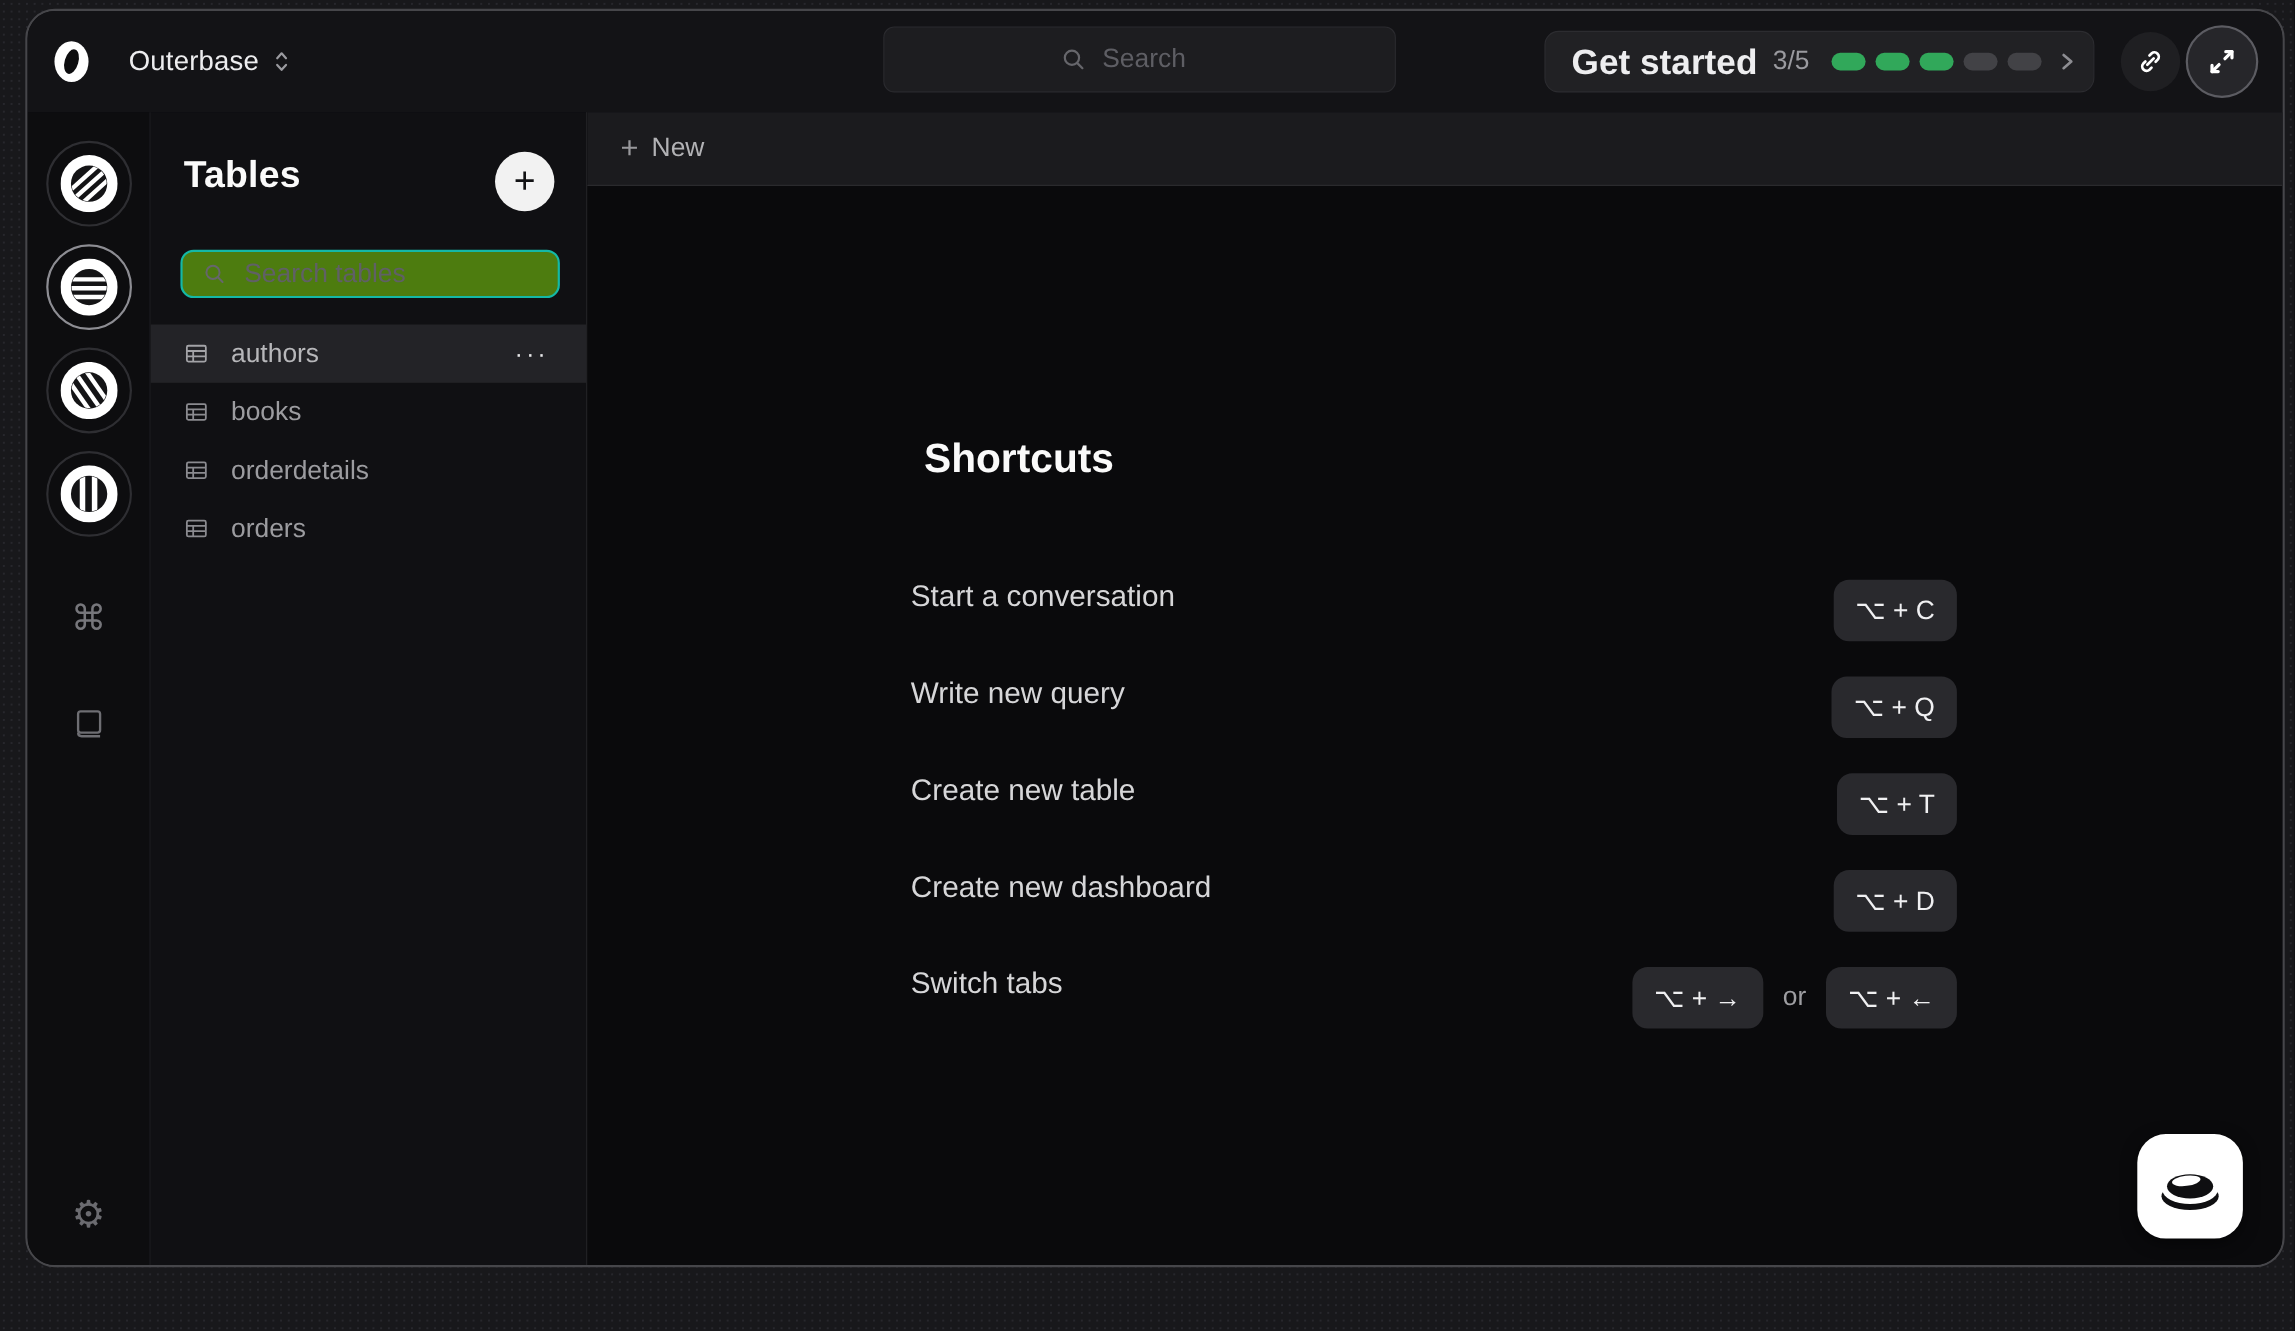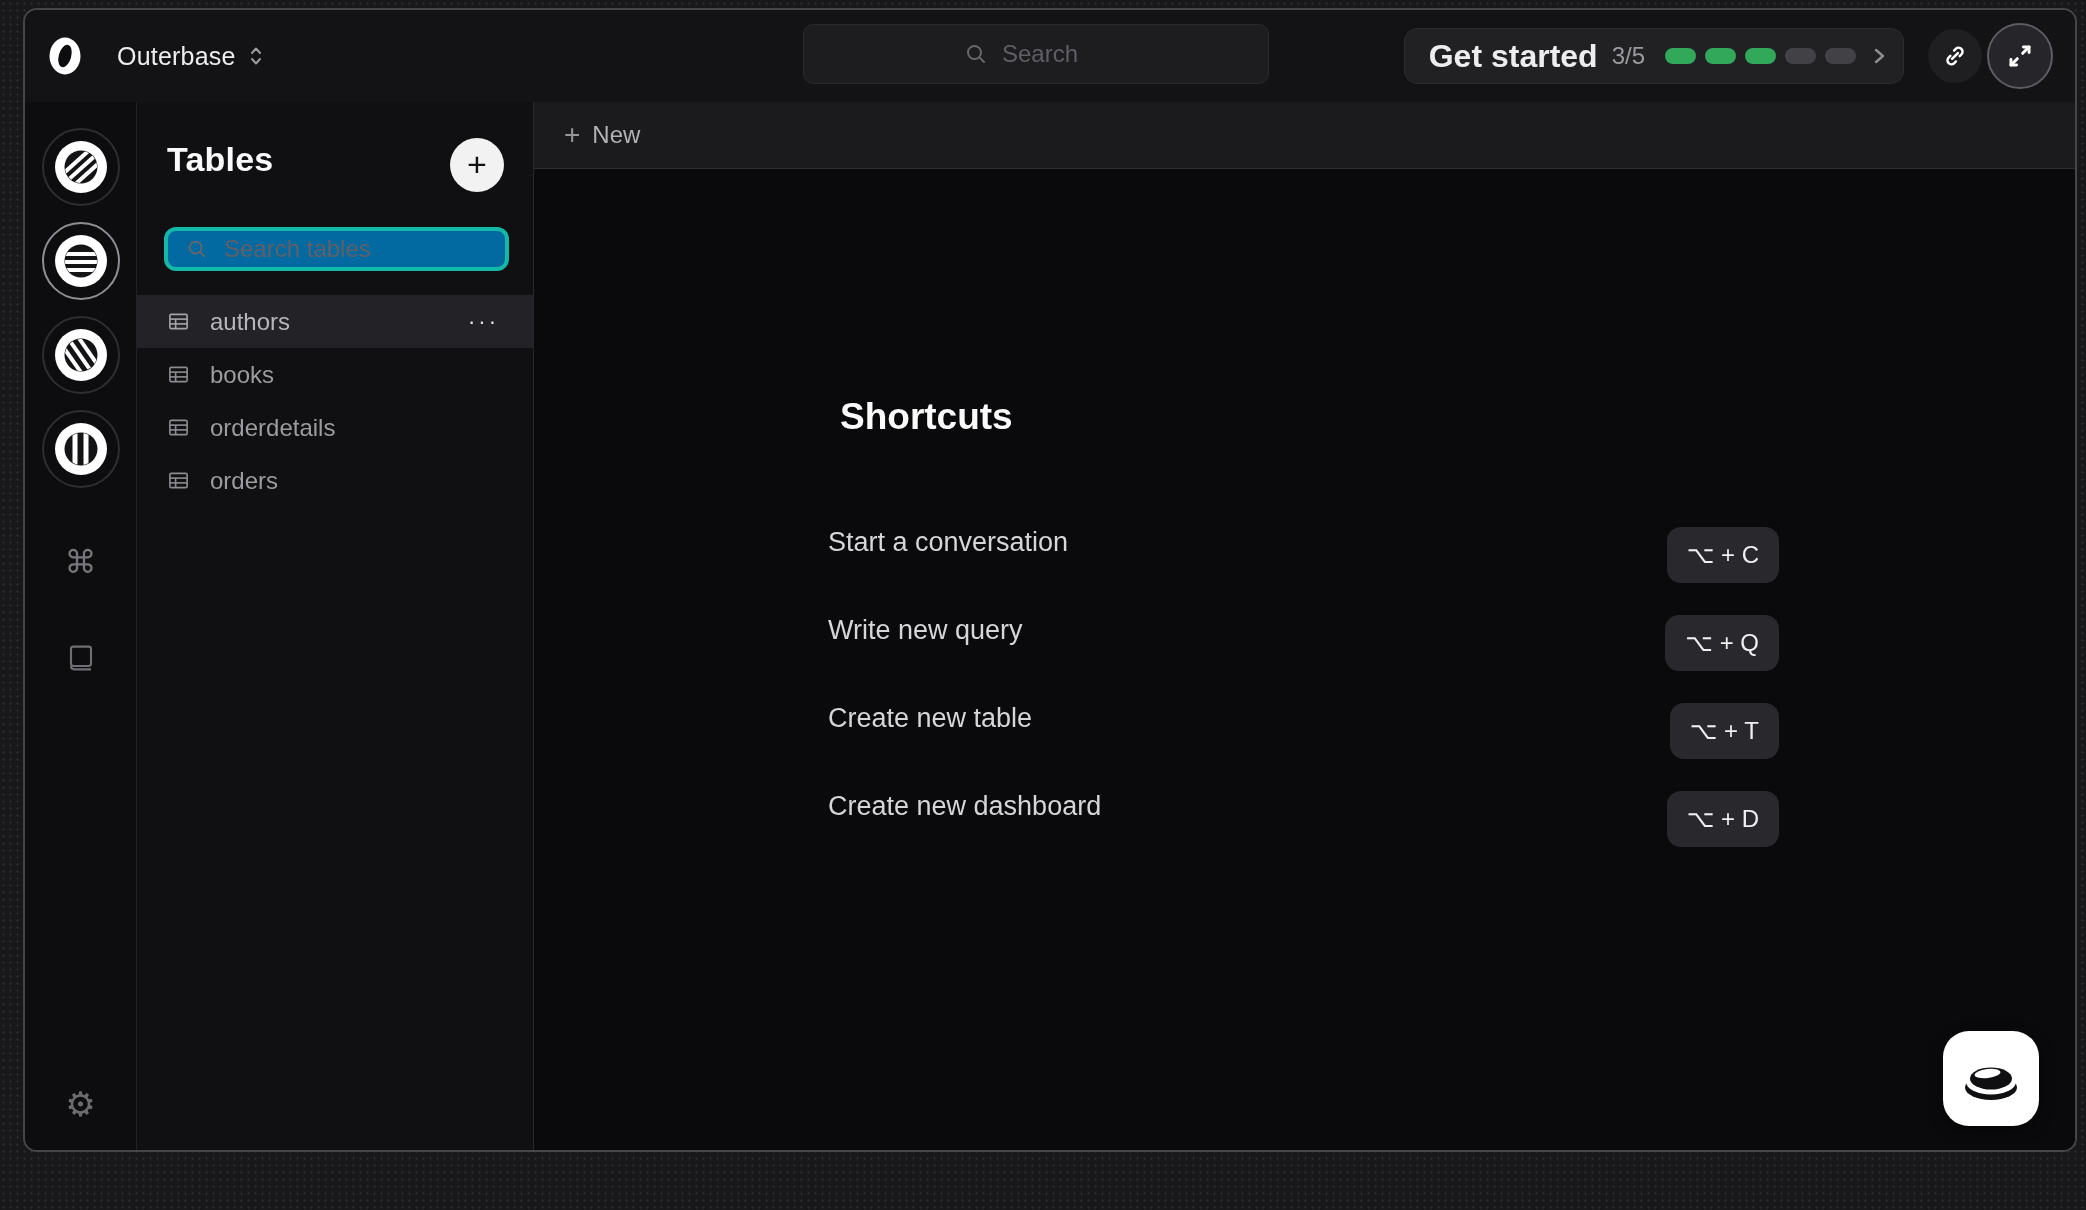--- a/index.html
+++ b/index.html
@@ -6,21 +6,21 @@
   body{
     width:2086px;height:1210px;
     background-color:#18181b;
     background-image:radial-gradient(rgba(130,130,150,0.14) 1px, transparent 1.3px);
     background-size:7px 7px;
     font-family:"Liberation Sans", sans-serif;
     overflow:hidden;
   }
   .window{
     position:absolute;left:23px;top:8px;width:2054px;height:1144px;
-    box-sizing:border-box;border:2px solid #46464a;border-radius:14px;
+    box-sizing:border-box;border:2px solid #46464a;border-radius:27px;
     background:#0d0d0f;overflow:hidden;display:flex;flex-direction:column;
   }
   
   .topbar{position:relative;height:92px;flex:0 0 92px;display:flex;align-items:center;padding:0 24px;background:#131316;}
   .logo{width:32px;height:38px;flex:0 0 32px;}
   .ws-select{display:flex;align-items:center;gap:12px;background:none;border:none;cursor:pointer;margin-left:28px;padding:6px 8px;}
   .ws-name{color:#ededef;font-size:25px;font-weight:500;letter-spacing:.2px;}
   .global-search{position:absolute;left:778px;top:14px;width:464px;height:58px;background:#1d1d20;border:1px solid #2a2a2e;border-radius:10px;display:flex;align-items:center;justify-content:center;gap:12px;}
   .global-search input{background:transparent;border:none;outline:none;width:104px;font-size:24px;color:#14b8a6;font-family:"Liberation Sans",sans-serif;}
   .global-search input::placeholder{color:#5e5e64;}
@@ -43,21 +43,21 @@
   .rail-btn{background:none;border:none;cursor:pointer;width:48px;height:40px;display:flex;align-items:center;justify-content:center;color:#76767b;padding:0;}
   .cmd-glyph{font-size:32px;color:#76767b;line-height:1;}
   .gear-glyph{font-size:34px;color:#6b6b70;line-height:1;}
   .rail-cmd{margin-top:38px;}
   .rail-book{margin-top:56px;}
   .rail-gear{margin-top:auto;margin-bottom:26px;}
   
   .sidebar{width:396px;flex:0 0 396px;background:#101013;border-right:1px solid #28282c;position:relative;}
   .sb-title{position:absolute;left:30px;top:38px;margin:0;color:#fafafa;font-size:34px;font-weight:700;letter-spacing:.2px;}
   .add-btn{position:absolute;right:29px;top:36px;width:54px;height:54px;border-radius:50%;background:#f2f2f2;border:none;cursor:pointer;color:#121214;font-size:34px;line-height:1;display:flex;align-items:center;justify-content:center;padding-bottom:4px;box-sizing:border-box;}
-  .sb-search{position:absolute;left:27px;top:125px;width:345px;height:44px;background:#0369a1;border:4px solid #14b8a6;border-radius:12px;display:flex;align-items:center;gap:14px;padding:0 18px;box-sizing:border-box;}
+  .sb-search{position:absolute;left:27px;top:125px;width:345px;height:44px;background:#4d7c0f;border:2px solid #14b8a6;border-radius:12px;display:flex;align-items:center;gap:14px;padding:0 18px;box-sizing:border-box;}
   .sb-search input{flex:1;background:transparent;border:none;outline:none;font-size:24px;color:#cfcfd2;font-family:"Liberation Sans",sans-serif;min-width:0;}
   .sb-search input::placeholder{color:#606066;}
   .tables{position:absolute;left:0;top:193px;width:100%;margin:0;padding:0;list-style:none;}
   .t-row{height:53px;display:flex;align-items:center;padding:0 30px;gap:20px;cursor:pointer;position:relative;}
   .t-row .t-label{color:#9c9ca0;font-size:24px;}
   .t-row.sel{background:#232327;}
   .t-row.sel .t-label{color:#b7b7ba;}
   .more-btn{position:absolute;right:28px;top:0;height:53px;display:flex;align-items:center;color:#e8e8ea;font-size:22px;letter-spacing:3px;background:none;border:none;cursor:pointer;}
   
   .main{flex:1;background:#0a0a0c;position:relative;min-width:0;}
@@ -311,20 +311,28 @@
               </span>
           </div>
 
           <div class="srow">
             <span class="s-label">Create new dashboard</span>
             <span class="keys">
                 <span class="kbd">⌥ + D</span>
               </span>
           </div>
 
+          <div class="srow">
+            <span class="s-label">Switch tabs</span>
+            <span class="keys">
+              <span class="kbd">⌥ + →</span>
+              <span class="or-sep">or</span>
+              <span class="kbd">⌥ + ←</span>
+            </span>
+          </div>
 
         </div>
       </section>
     </main>
   </div>
 
   <button class="ai-button">
     <svg width="64" height="64" viewBox="0 0 64 64">
       <ellipse cx="32" cy="40.5" rx="26" ry="12.5" fill="#0f0f11"></ellipse>
       <ellipse cx="32" cy="35" rx="25" ry="12.5" fill="#ffffff"></ellipse>

